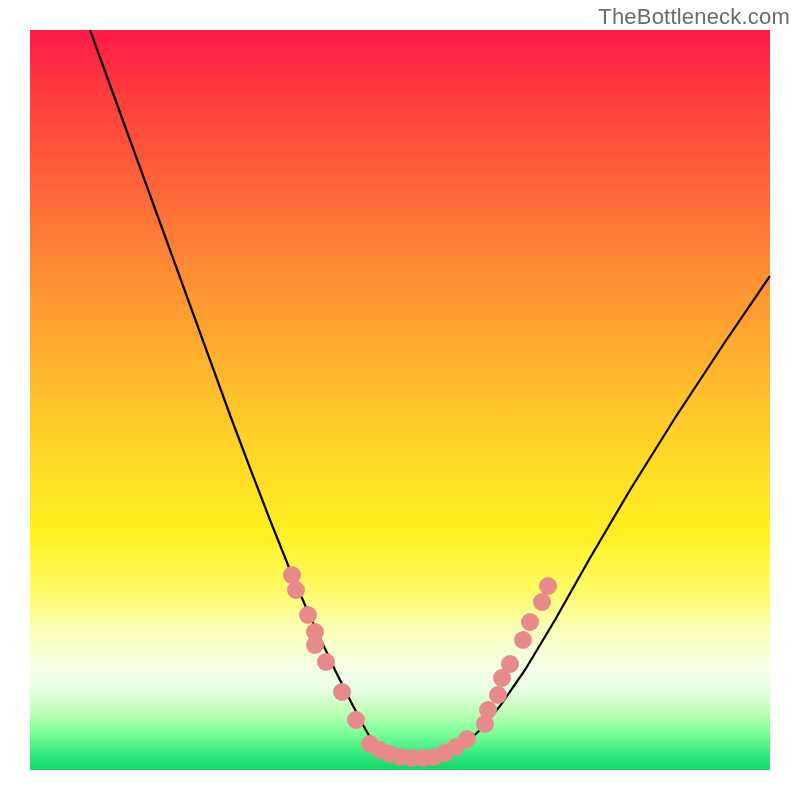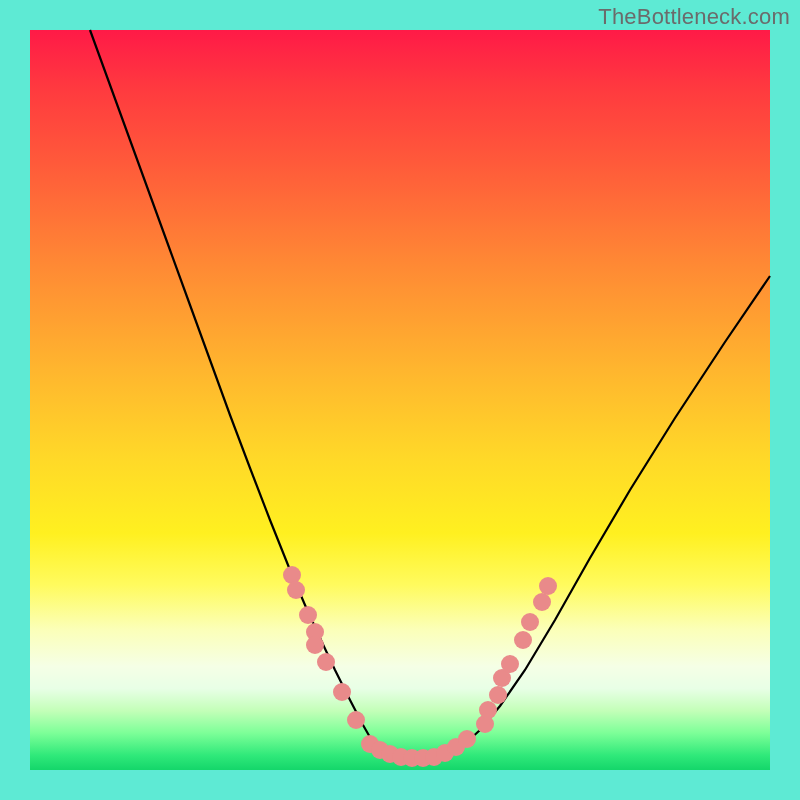--- a/index.html
+++ b/index.html
@@ -10,21 +10,21 @@
     overflow: hidden;
     background: #000;
     font-family: Arial, Helvetica, sans-serif;
   }
   .frame {
     position: absolute;
     left: 0;
     top: 0;
     width: 800px;
     height: 800px;
-    background: #5eead4;
+    background: #ffffff;
   }
   .plot {
     position: absolute;
     left: 30px;
     top: 30px;
     width: 740px;
     height: 740px;
     
     background: linear-gradient(
       to bottom,

